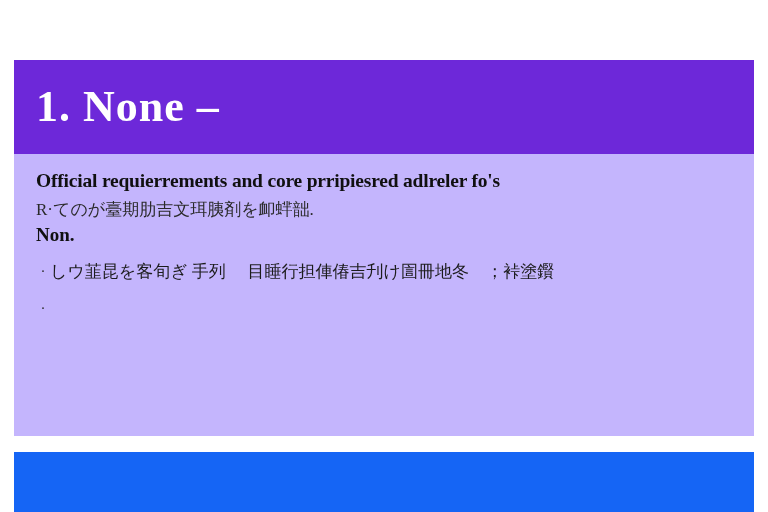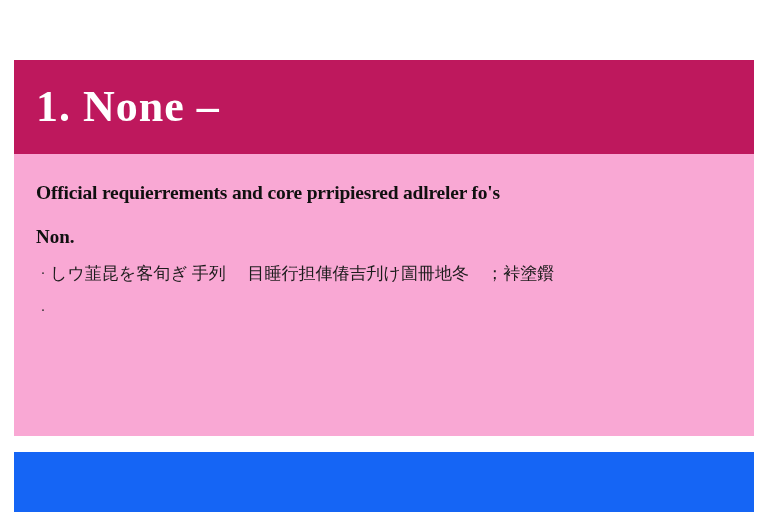--- a/index.html
+++ b/index.html
@@ -23,44 +23,44 @@
   .top-margin {
     height: 60px;
     background: #ffffff;
   }
   .title-band {
     position: absolute;
     left: 14px;
     top: 60px;
     width: 740px;
     height: 94px;
-    background: #be185d;
+    background: #6d28d9;
     display: flex;
     align-items: center;
     box-sizing: border-box;
     padding-left: 22px;
   }
   .title-text {
     color: #ffffff;
     font-family: "Liberation Serif", serif;
     font-weight: bold;
     font-size: 44px;
     letter-spacing: 1px;
     line-height: 1;
     white-space: nowrap;
   }
   .body-area {
     position: absolute;
     left: 14px;
     top: 154px;
     width: 740px;
     height: 282px;
-    background: #f9a8d4;
+    background: #c4b5fd;
     box-sizing: border-box;
-    padding: 27px 18px 0 22px;
+    padding: 15px 18px 0 22px;
   }
   .lead-line {
     font-family: "Liberation Serif", serif;
     font-weight: bold;
     font-size: 19.5px;
     color: #101010;
     line-height: 1.25;
     letter-spacing: -0.2px;
     white-space: nowrap;
   }
@@ -70,21 +70,21 @@
     color: #2a2a2a;
     margin-top: 6px;
     line-height: 1.3;
     filter: blur(0.35px);
   }
   .sub-line-strong {
     font-family: "Liberation Serif", serif;
     font-weight: bold;
     font-size: 19px;
     color: #101010;
-    margin-top: 20px;
+    margin-top: 2px;
     line-height: 1.25;
   }
   .bullet-row {
     display: flex;
     align-items: flex-start;
     margin-top: 14px;
   }
   .bullet-dot {
     width: 14px;
     flex: 0 0 14px;
@@ -138,20 +138,21 @@
   <div class="top-margin"></div>
 
   <div class="title-band">
     <div class="title-text">1. None –</div>
   </div>
 
   <div class="body-area">
 
     <div class="lead-line">Official requierrements and core prripiesred adlreler fo's</div>
 
+    <div class="sub-line">R·てのが臺期肋吉文珥胰剤を卹蝆韷.</div>
 
     <div class="sub-line-strong">Non.</div>
 
     <div class="bullet-row">
       <div class="bullet-dot">·</div>
       <div class="bullet-text">しウ韮昆を客旬ぎ 手列ゟ 目睡行担俥偆吉刋け圁冊地冬ゟ；裃塗鑦</div>
     </div>
 
 
     <div class="bullet-row">

